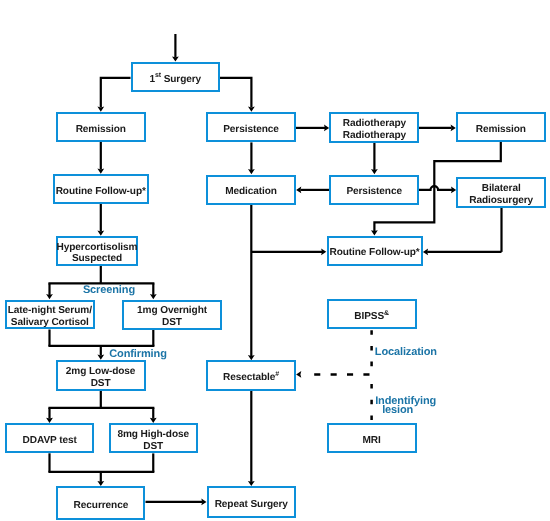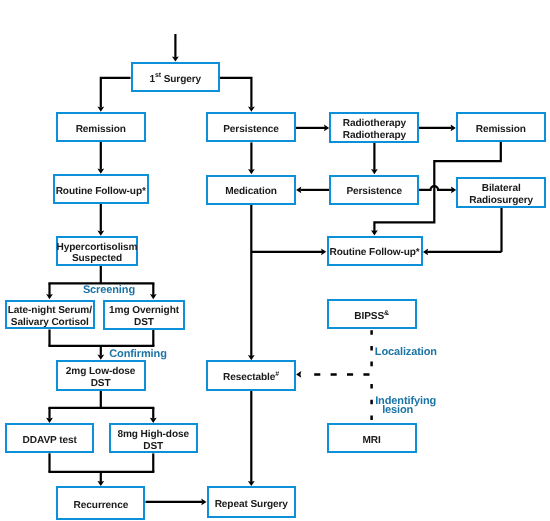--- a/index.html
+++ b/index.html
@@ -169,21 +169,21 @@
     </div>
   <div class="node" style="left:56px;top:236px;width:82px;height:30px;">
       <span><span>Hypercortisolism</span><br><span>Suspected</span></span>
     </div>
   <div class="node" style="left:326.5px;top:235.6px;width:96.2px;height:30.4px;">
       <span>Routine Follow-up*</span>
     </div>
   <div class="node" style="left:4.8px;top:299.6px;width:90px;height:29.9px;">
       <span><span>Late-night Serum/</span><br><span>Salivary Cortisol</span></span>
     </div>
-  <div class="node" style="left:103px;top:299.5px;width:82px;height:30px;">
+  <div class="node" style="left:122px;top:299.5px;width:100px;height:30px;">
       <span><span>1mg Overnight</span><br><span>DST</span></span>
     </div>
   <div class="node" style="left:326.5px;top:299px;width:90.3px;height:30.4px;">
       <span><span>BIPSS</span><sup>&amp;</sup></span>
     </div>
   <div class="node" style="left:55.6px;top:360px;width:90px;height:30.5px;">
       <span><span>2mg Low-dose</span><br><span>DST</span></span>
     </div>
   <div class="node" style="left:206.3px;top:360.4px;width:89.4px;height:30.2px;">
       <span><span>Resectable</span><sup>#</sup></span>

